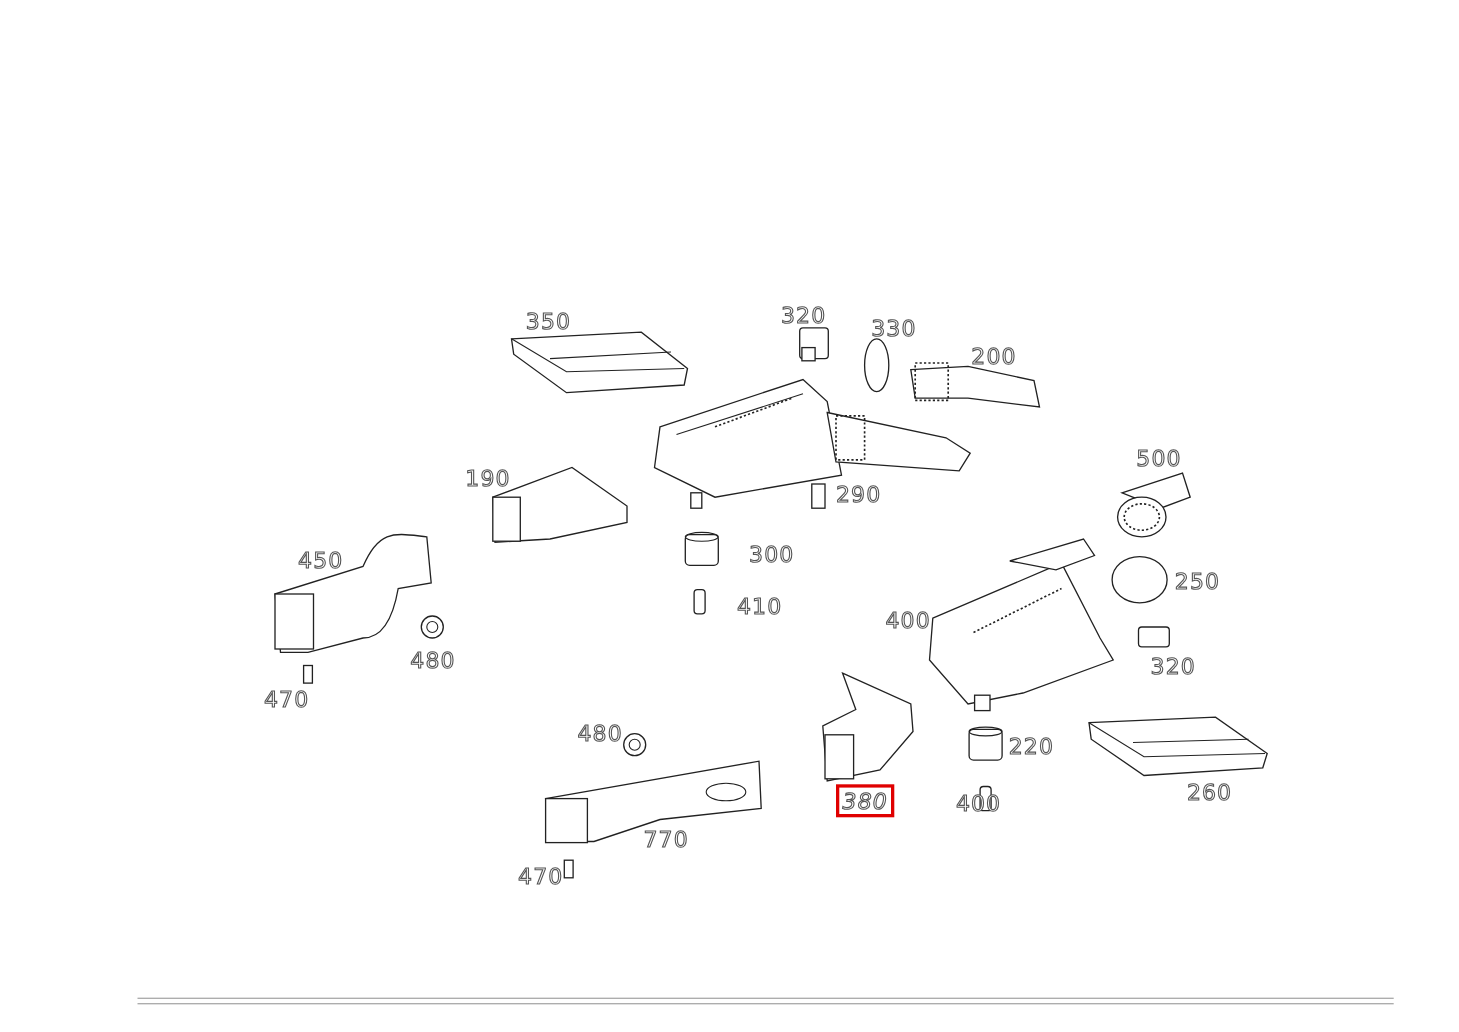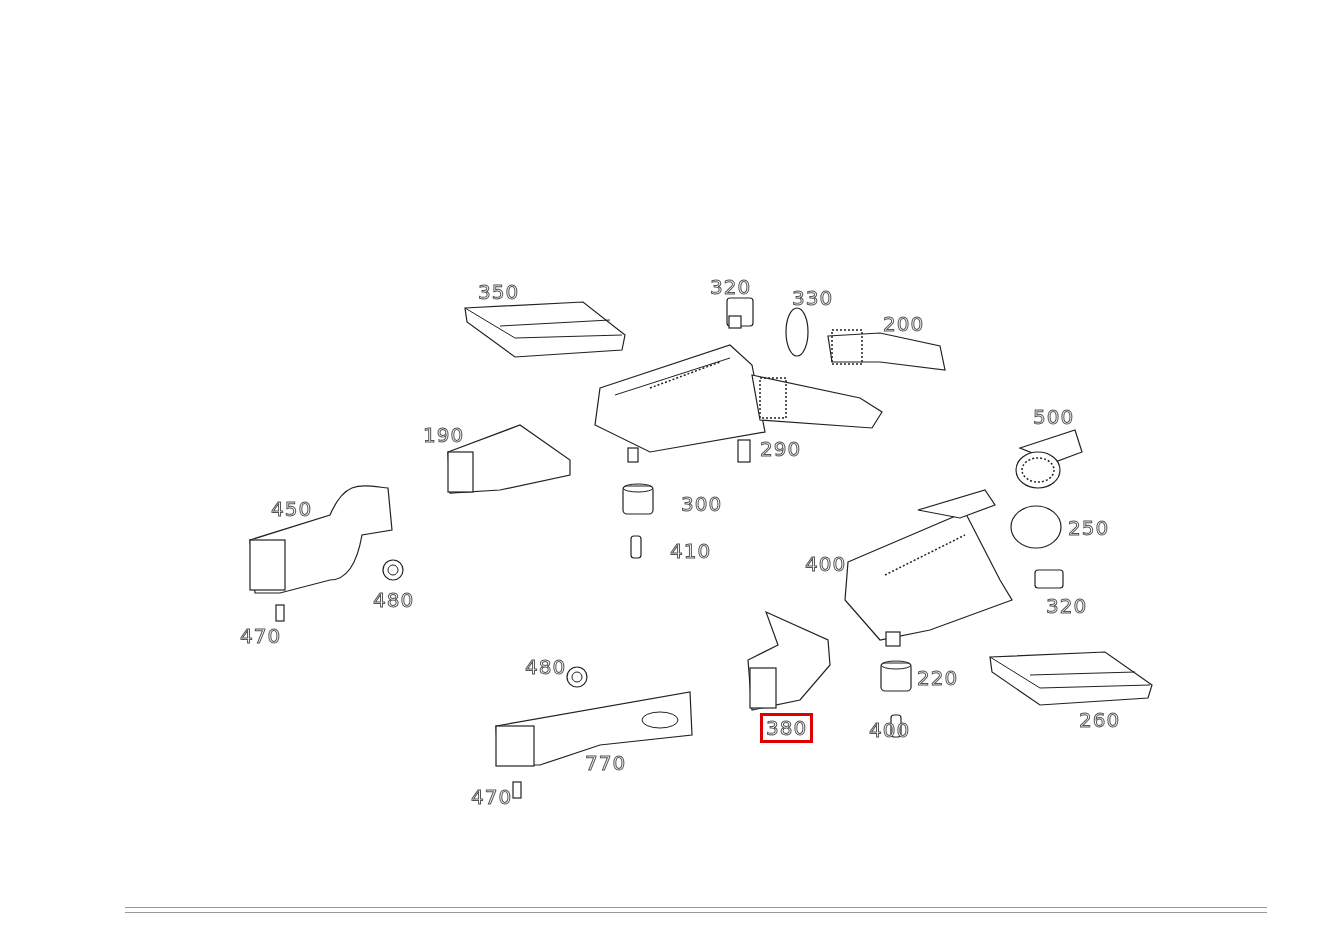--- a/index.html
+++ b/index.html
@@ -2,21 +2,21 @@
 <html><head>
 <meta charset="utf-8">
 <style>
   html, body { margin:0; padding:0; background:#ffffff; }
   body { width:1326px; height:938px; position:relative; overflow:hidden;
          font-family:"DejaVu Sans", sans-serif; }
   #diagram { position:absolute; left:0; top:0; width:1084px; height:938px; }
   .callout { position:absolute; font-size:20px; line-height:22px; color:#ffffff;
              -webkit-text-stroke:1px #555; letter-spacing:1px; cursor:pointer;
              font-family:"DejaVu Sans", sans-serif; font-weight:normal; }
-  .callout.selected { outline:3px solid #e00000; outline-offset:1px; padding:0 2px; }
+  .callout.selected { outline:3px solid #e00000; outline-offset:1px; padding:0 2px;font-style:italic; }
   .footer-rule { position:absolute; left:125px; top:907px; width:1142px; height:4px;
                  border-top:1px solid #999; border-bottom:1px solid #999; }
   svg .p { fill:#fff; stroke:#222; stroke-width:1.2; }
   svg .d { fill:none; stroke:#222; stroke-width:1; }
   svg .h { fill:none; stroke:#222; stroke-width:1.5; stroke-dasharray:2 2; }
 </style>
 </head>
 <body>
 
 <div id="diagram">

